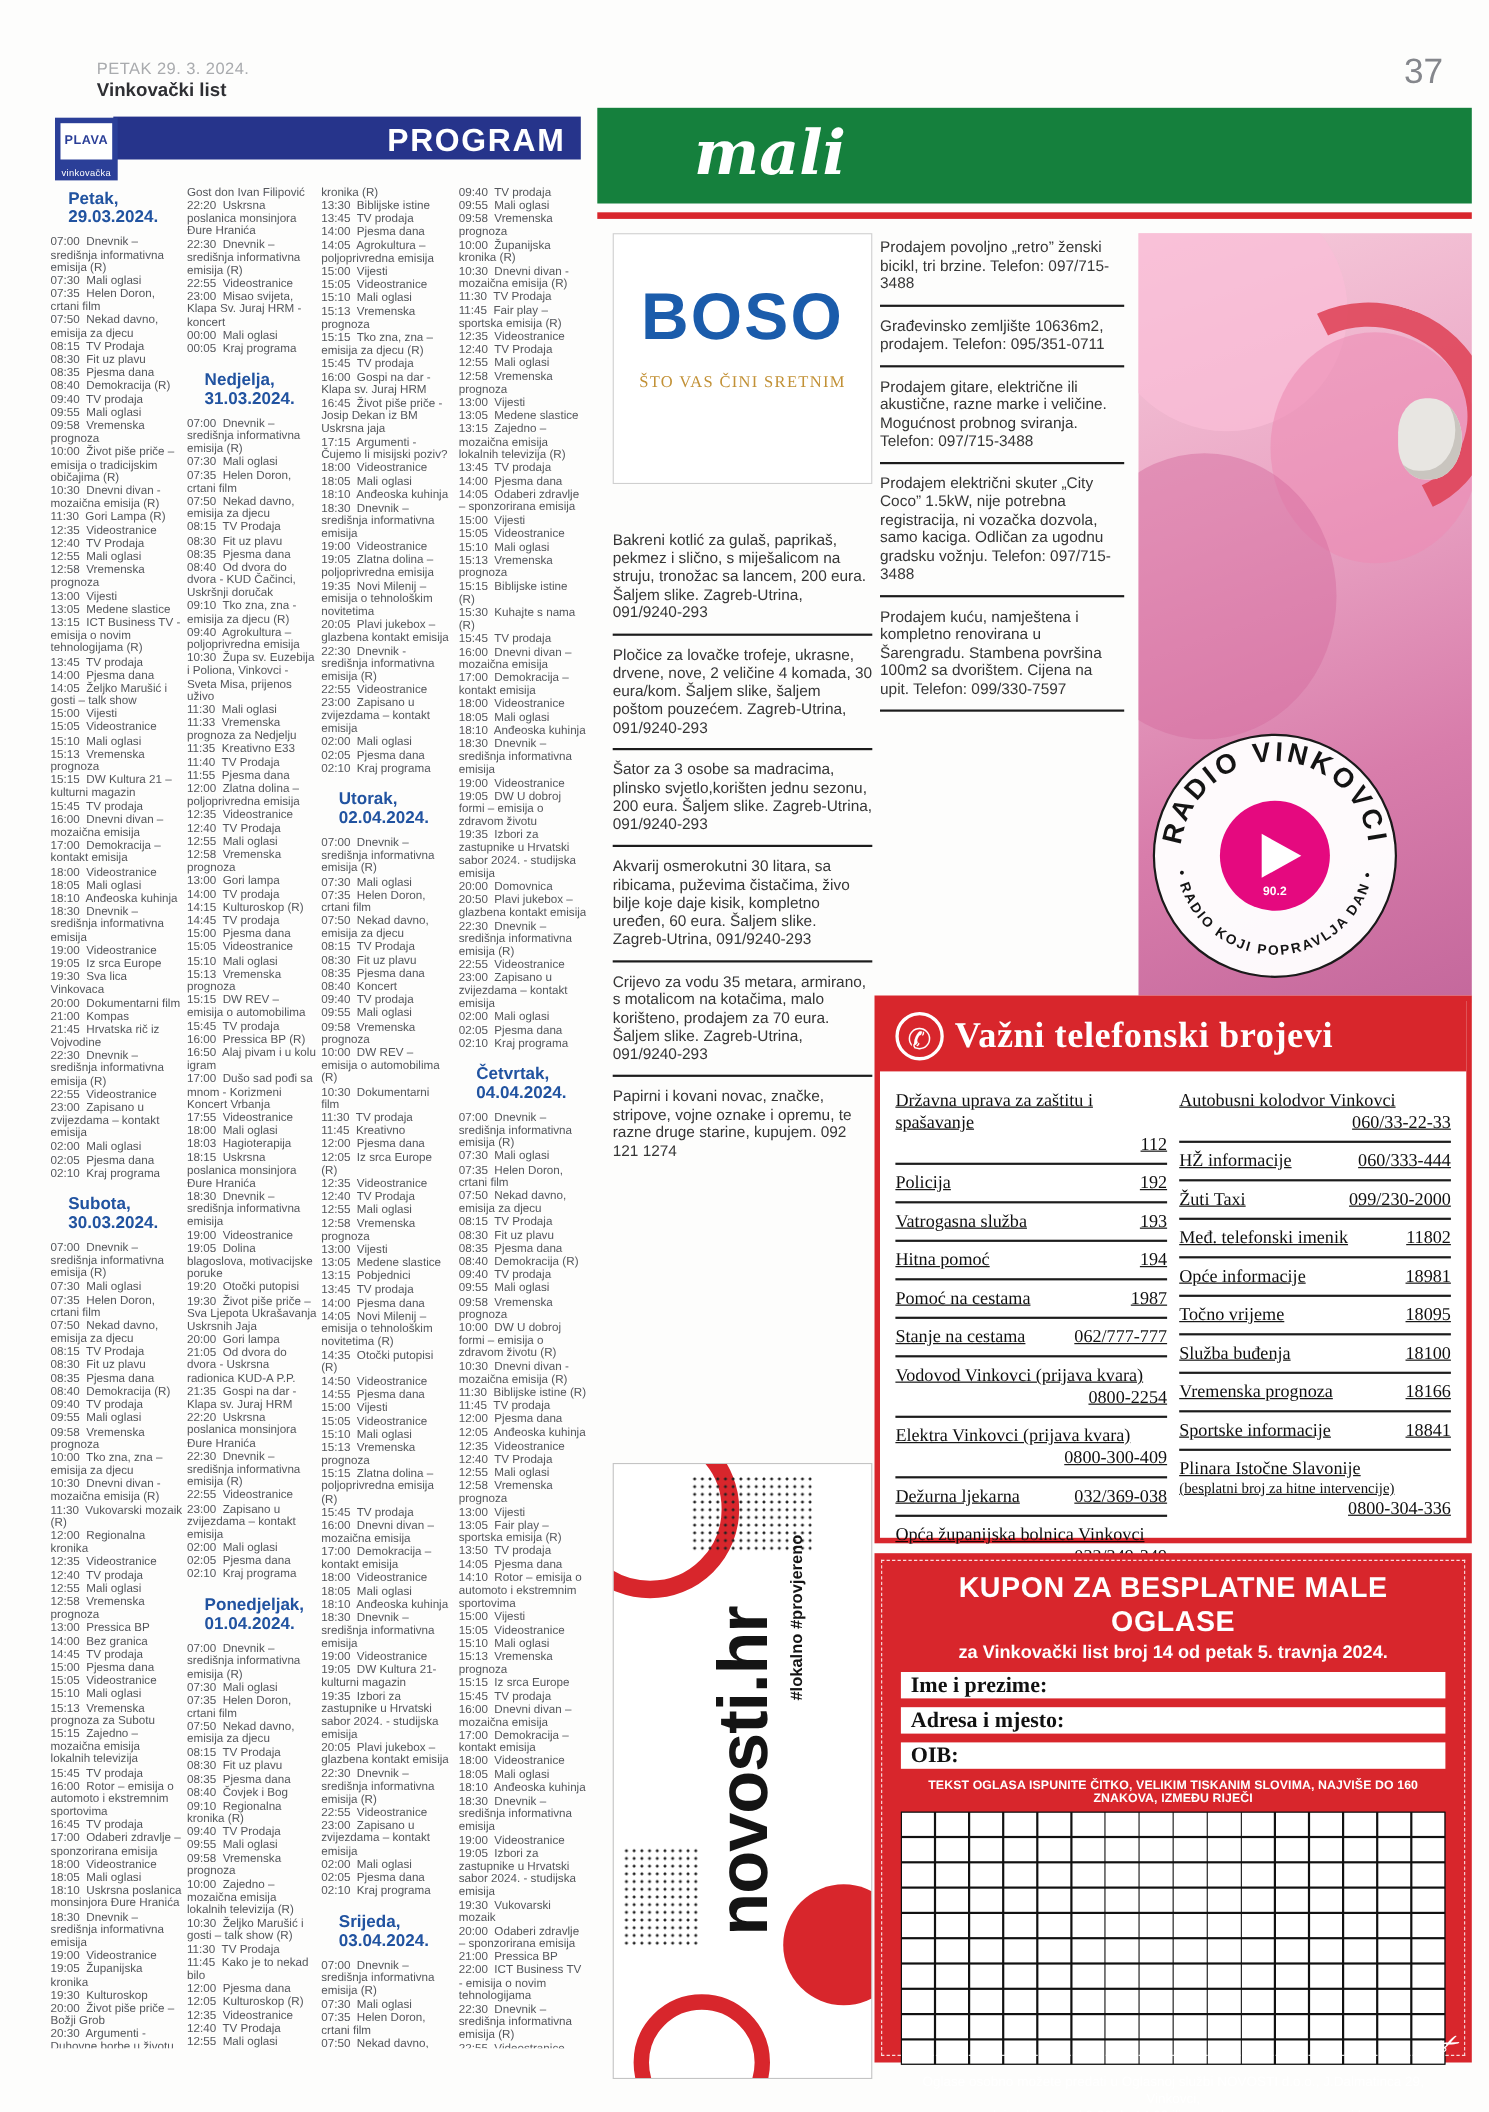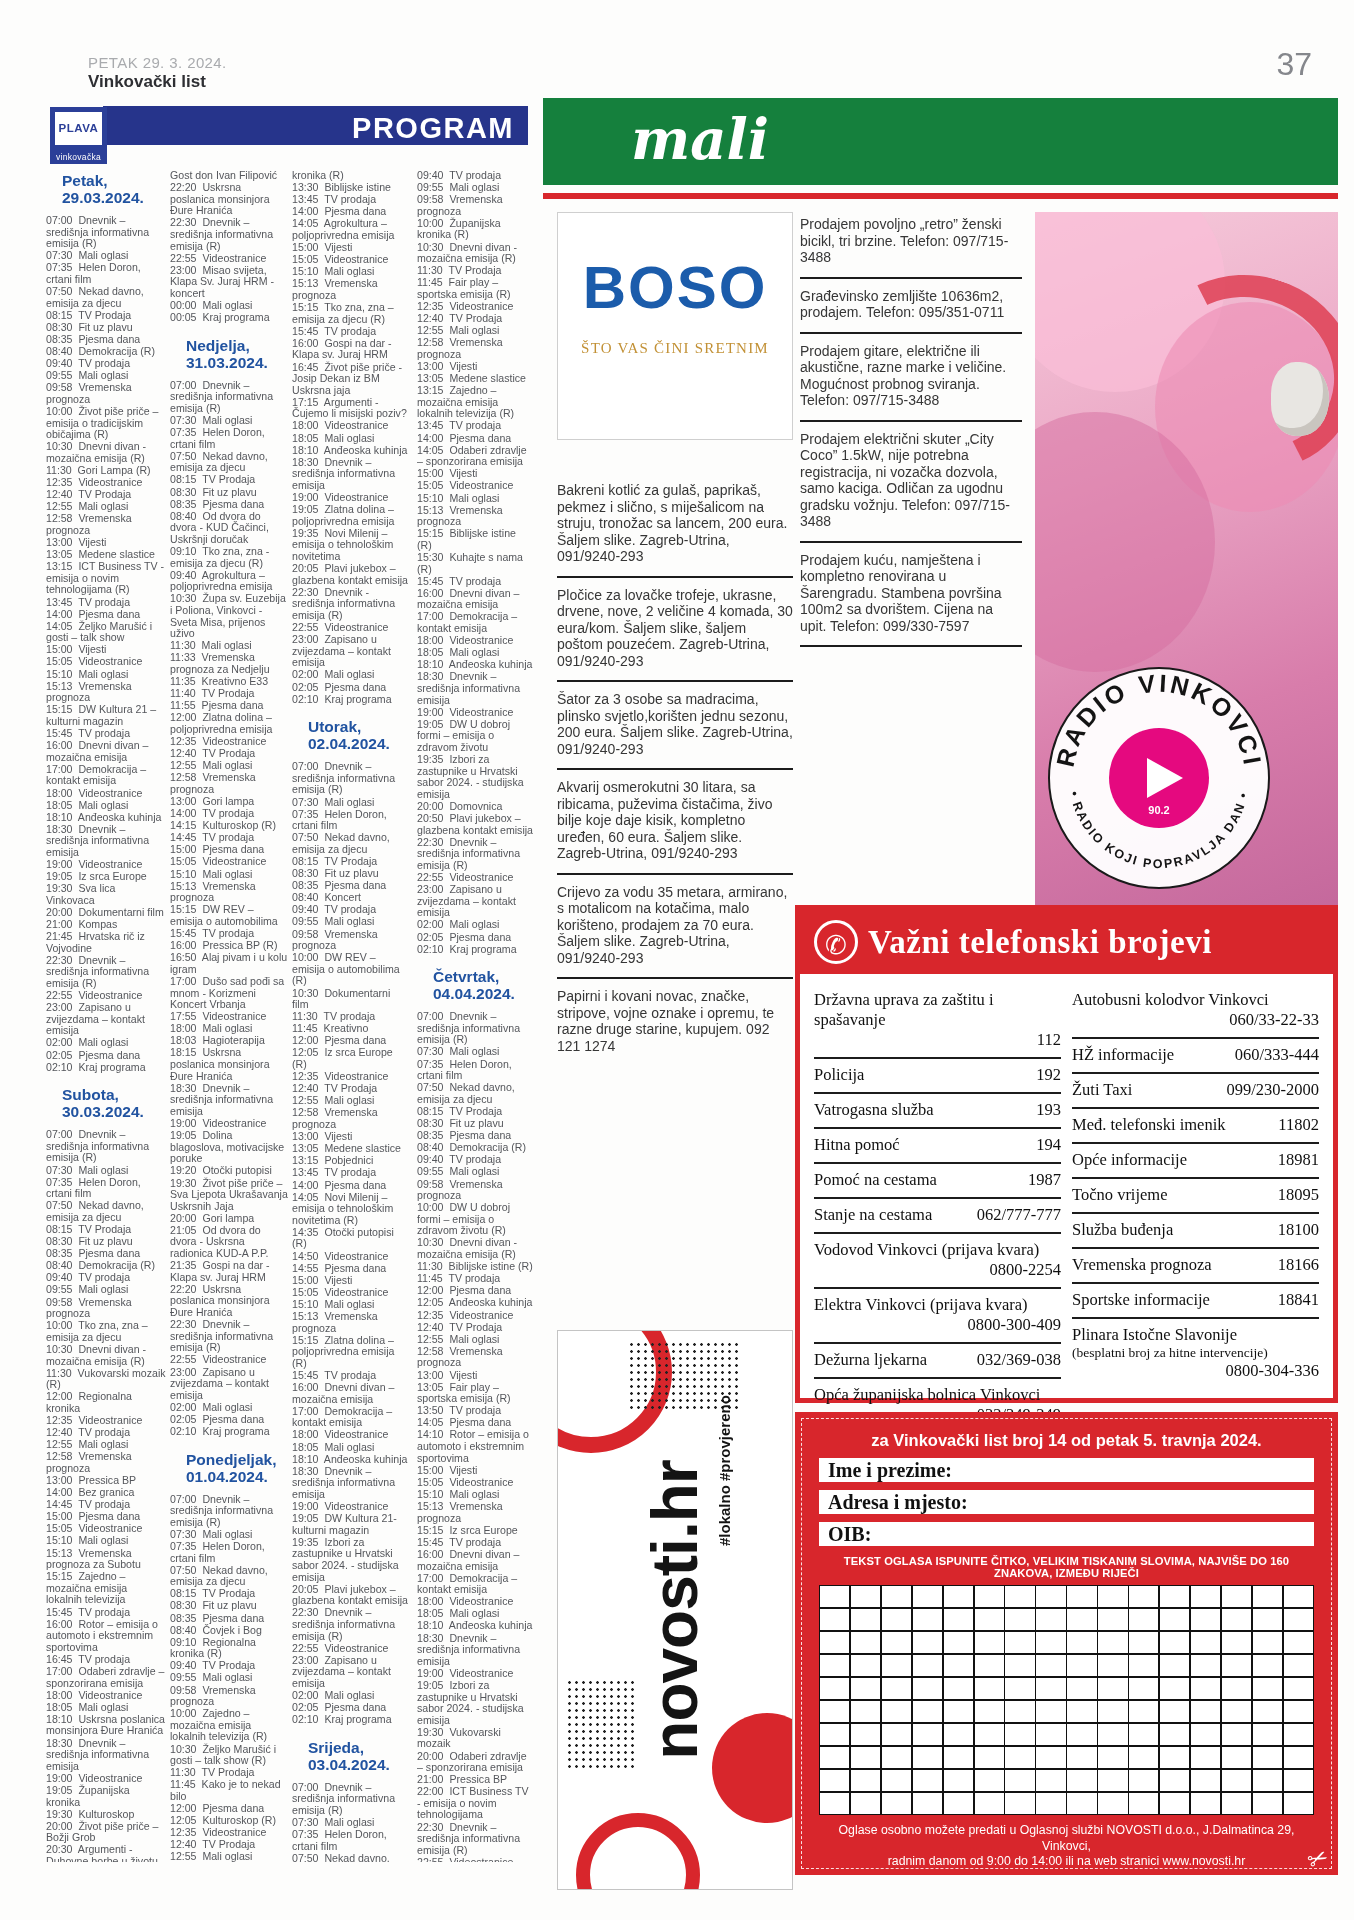--- a/index.html
+++ b/index.html
@@ -51,21 +51,21 @@
     border-bottom-color:transparent;border-left-color:transparent;border-radius:50%;transform:rotate(18deg);opacity:.85;}
   .hp-cup{position:absolute;left:236px;top:150px;width:58px;height:74px;background:#e8e6e2;border-radius:46% 54% 54% 46%;box-shadow:inset -6px -8px 0 #c9c5bf;}
   .stamp{position:absolute;left:8px;top:450px;}
 
   
   .phone-box{left:795px;top:905px;width:543px;height:498px;background:#fff;border:5px solid #d8262c;box-sizing:border-box;}
   .phone-head{height:64px;background:#d8262c;display:flex;align-items:center;padding-left:14px;box-sizing:border-box;}
   .phone-icon{width:44px;height:44px;border:3px solid #fff;border-radius:50%;color:#fff;font-size:26px;
     line-height:44px;text-align:center;box-sizing:border-box;flex:0 0 auto;}
   .phone-title{color:#fff;font-family:"Liberation Serif",serif;font-weight:bold;font-size:33px;margin-left:10px;letter-spacing:.5px;}
-  .phone-cols{position:absolute;left:14px;right:14px;top:74px;bottom:8px;display:flex;gap:11px;}
+  .phone-cols{position:absolute;left:14px;right:14px;top:74px;bottom:8px;display:flex;gap:11px;text-decoration:underline;}
   .phone-col{flex:1;}
   .ph-row{display:flex;flex-wrap:wrap;align-items:flex-end;justify-content:space-between;
     font-family:"Liberation Serif",serif;font-size:16.5px;line-height:20px;color:#101010;
     padding:6px 0 7px 0;border-bottom:2px solid #1c1c1c;}
   .ph-row.noline{border-bottom:none;}
   .ph-label{max-width:100%;}
   .ph-sub{flex-basis:100%;font-size:13.5px;line-height:16px;}
   .ph-num{margin-left:auto;white-space:nowrap;}
 
   
@@ -601,20 +601,21 @@
         <div class="ph-row noline">
           <span class="ph-label">Plinara Istočne Slavonije</span>
           <span class="ph-sub">(besplatni broj za hitne intervencije)</span>
           <span class="ph-num">0800-304-336</span>
         </div>
       </div>
   </div>
 </div>
 
 <div class="abs coupon">
+  <div class="coupon-title">KUPON ZA BESPLATNE MALE OGLASE</div>
   <div class="coupon-sub">za Vinkovački list broj 14 od petak 5. travnja 2024.</div>
   <div>
       <div class="coupon-field">Ime i prezime:</div>
       <div class="coupon-field">Adresa i mjesto:</div>
       <div class="coupon-field">OIB:</div>
     </div>
   <div class="coupon-note">TEKST OGLASA ISPUNITE ČITKO, VELIKIM TISKANIM SLOVIMA, NAJVIŠE DO 160 ZNAKOVA, IZMEĐU RIJEČI</div>
   <div class="coupon-grid" style="grid-template-columns: repeat(16, 1fr); grid-template-rows: repeat(10, 1fr);">
       <div></div>
       <div></div>

